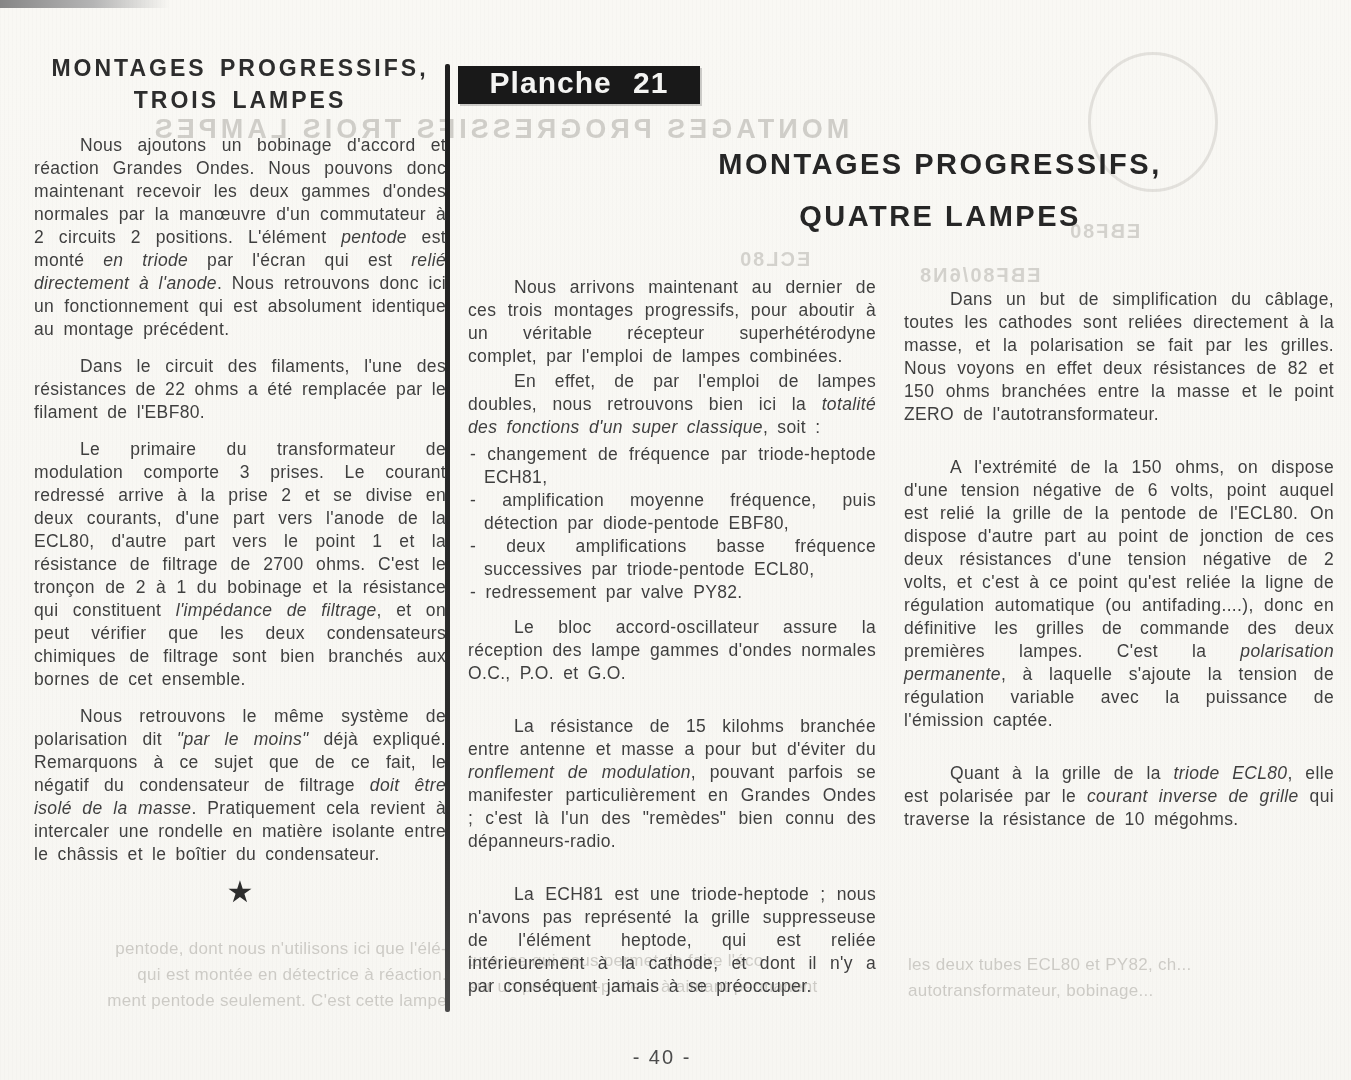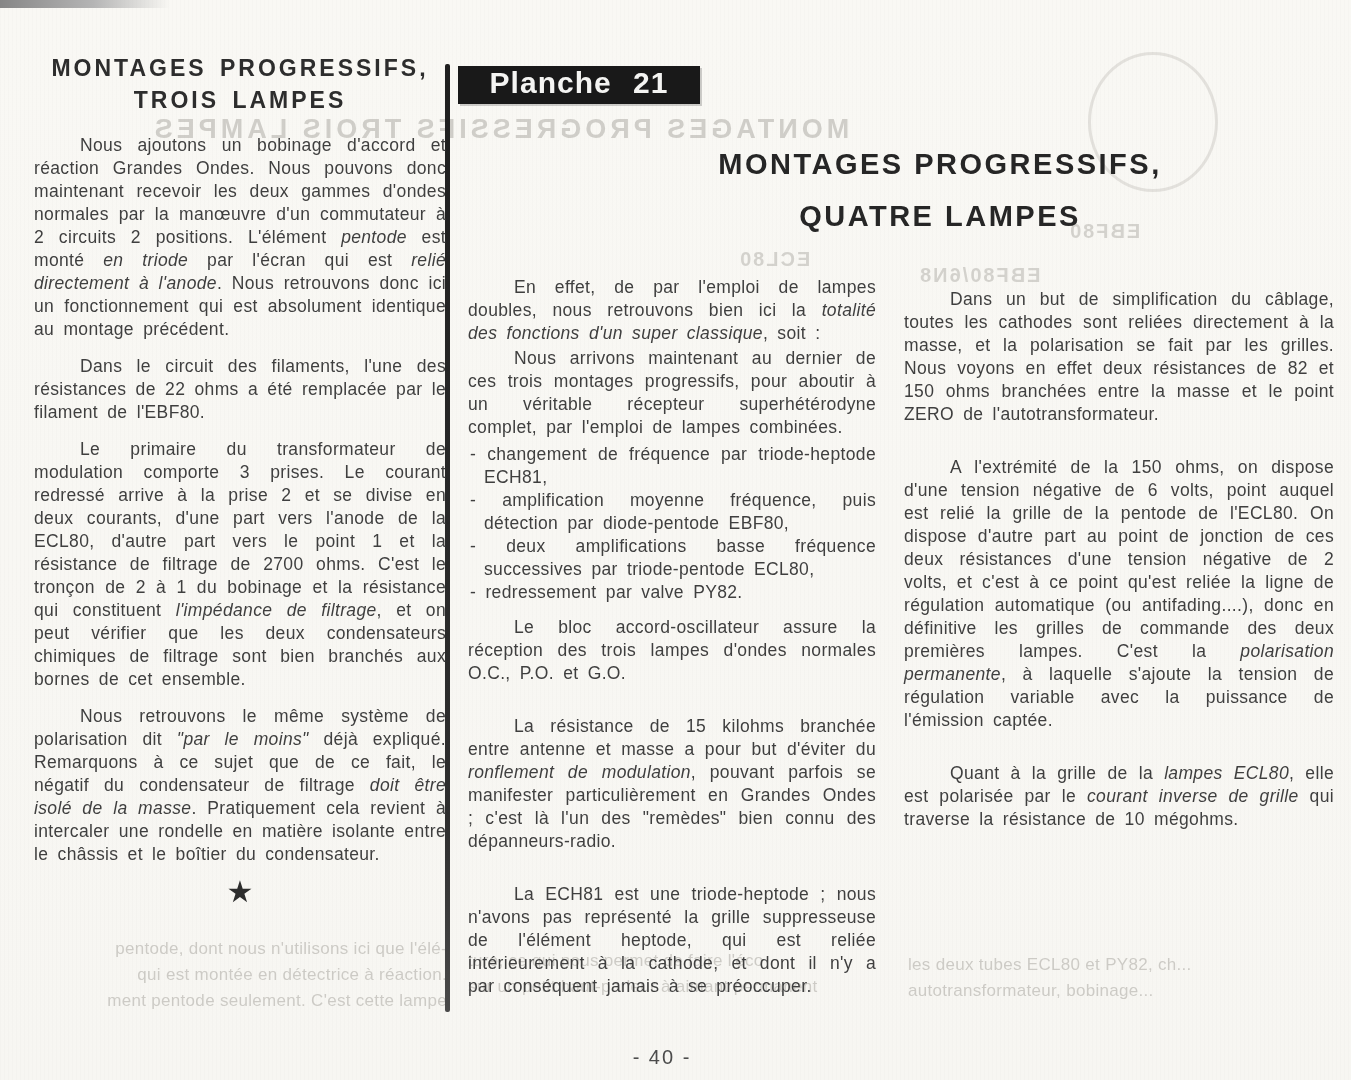--- a/index.html
+++ b/index.html
@@ -128,34 +128,34 @@
       <div>TROIS LAMPES</div>
     </div>
     <p>Nous ajoutons un bobinage d'accord et réaction Grandes Ondes. Nous pouvons donc maintenant recevoir les deux gammes d'ondes normales par la manœuvre d'un commutateur à 2 circuits 2 positions. L'élément <i>pentode</i> est monté <i>en triode</i> par l'écran qui est <i>relié directement à l'anode</i>. Nous retrouvons donc ici un fonctionnement qui est absolument identique au montage précédent.</p>
     <p class="gap-md">Dans le circuit des filaments, l'une des résistances de 22 ohms a été remplacée par le filament de l'EBF80.</p>
     <p class="gap-md">Le primaire du transformateur de modulation comporte 3 prises. Le courant redressé arrive à la prise 2 et se divise en deux courants, d'une part vers l'anode de la ECL80, d'autre part vers le point 1 et la résistance de filtrage de 2700 ohms. C'est le tronçon de 2 à 1 du bobinage et la résistance qui constituent <i>l'impédance de filtrage</i>, et on peut vérifier que les deux condensateurs chimiques de filtrage sont bien branchés aux bornes de cet ensemble.</p>
     <p class="gap-md">Nous retrouvons le même système de polarisation dit <i>"par le moins"</i> déjà expliqué. Remarquons à ce sujet que de ce fait, le négatif du condensateur de filtrage <i>doit être isolé de la masse</i>. Pratiquement cela revient à intercaler une rondelle en matière isolante entre le châssis et le boîtier du condensateur.</p>
     <div class="star">★</div>
   </div>
 
   <div class="col-mid-body body-text">
+    <p class="tight">Nous arrivons maintenant au dernier de ces trois montages progressifs, pour aboutir à un véritable récepteur superhétérodyne complet, par l'emploi de lampes combinées.</p>
     <p class="tight">En effet, de par l'emploi de lampes doubles, nous retrouvons bien ici la <i>totalité des fonctions d'un super classique</i>, soit :</p>
-    <p class="tight">Nous arrivons maintenant au dernier de ces trois montages progressifs, pour aboutir à un véritable récepteur superhétérodyne complet, par l'emploi de lampes combinées.</p>
     <div class="dash-list">
       <div class="li">- changement de fréquence par triode-heptode ECH81,</div>
       <div class="li">- amplification moyenne fréquence, puis détection par diode-pentode EBF80,</div>
       <div class="li">- deux amplifications basse fréquence successives par triode-pentode ECL80,</div>
       <div class="li">- redressement par valve PY82.</div>
     </div>
-    <p class="gap-md">Le bloc accord-oscillateur assure la réception des trois lampes d'ondes normales O.C., P.O. et G.O.</p>
+    <p class="gap-md">Le bloc accord-oscillateur assure la réception des lampe gammes d'ondes normales O.C., P.O. et G.O.</p>
     <p class="gap-lg">La résistance de 15 kilohms branchée entre antenne et masse a pour but d'éviter du <i>ronflement de modulation</i>, pouvant parfois se manifester particulièrement en Grandes Ondes ; c'est là l'un des "remèdes" bien connu des dépanneurs-radio.</p>
     <p class="gap-lg">La ECH81 est une triode-heptode ; nous n'avons pas représenté la grille suppresseuse de l'élément heptode, qui est reliée intérieurement à la cathode, et dont il n'y a par conséquent jamais à se préoccuper.</p>
   </div>
 
   <div class="col-right-body body-text">
     <p class="gap-md">Dans un but de simplification du câblage, toutes les cathodes sont reliées directement à la masse, et la polarisation se fait par les grilles. Nous voyons en effet deux résistances de 82 et 150 ohms branchées entre la masse et le point ZERO de l'autotransformateur.</p>
     <p class="gap-lg">A l'extrémité de la 150 ohms, on dispose d'une tension négative de 6 volts, point auquel est relié la grille de la pentode de l'ECL80. On dispose d'autre part au point de jonction de ces deux résistances d'une tension négative de 2 volts, et c'est à ce point qu'est reliée la ligne de régulation automatique (ou antifading....), donc en définitive les grilles de commande des deux premières lampes. C'est la <i>polarisation permanente</i>, à laquelle s'ajoute la tension de régulation variable avec la puissance de l'émission captée.</p>
-    <p class="gap-lg">Quant à la grille de la <i>lampes ECL80</i>, elle est polarisée par le <i>courant inverse de grille</i> qui traverse la résistance de 10 mégohms.</p>
+    <p class="gap-lg">Quant à la grille de la <i>triode ECL80</i>, elle est polarisée par le <i>courant inverse de grille</i> qui traverse la résistance de 10 mégohms.</p>
   </div>
 
   <div class="page-num">- 40 -</div>
 
 </div>
 
 </body></html>

